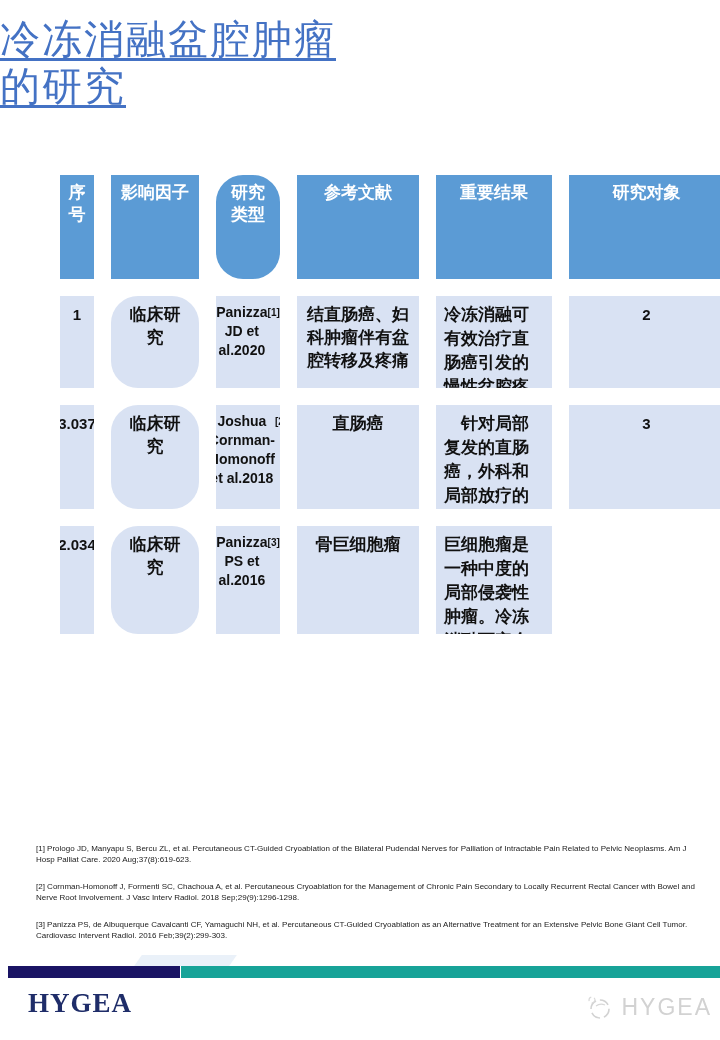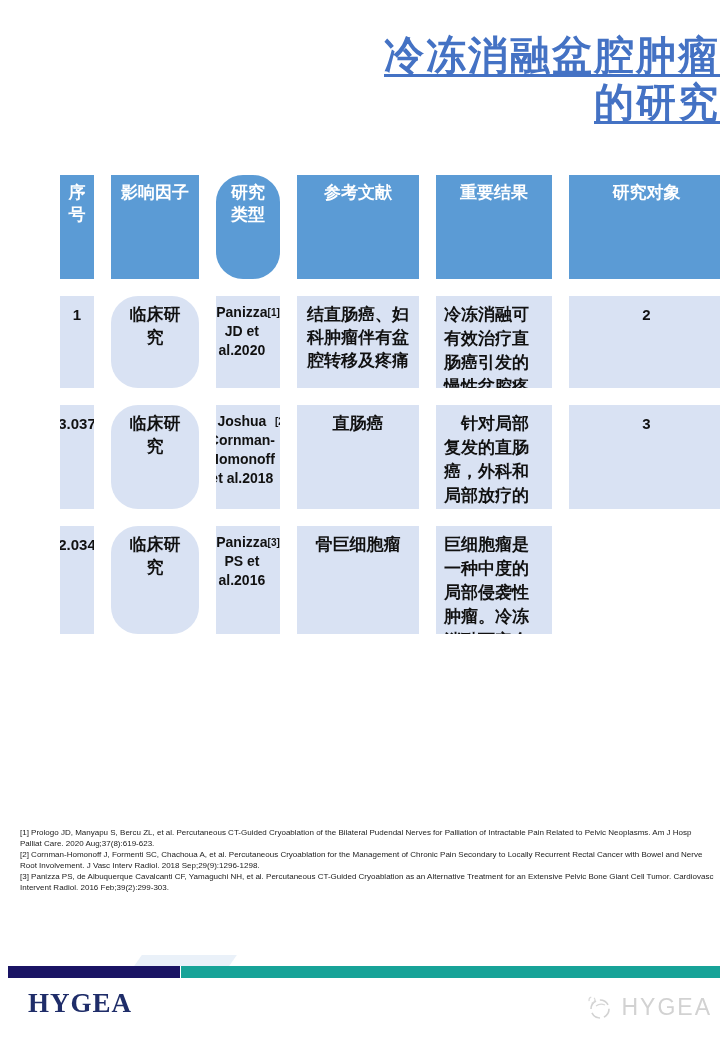--- a/index.html
+++ b/index.html
@@ -1,22 +1,22 @@
 <!DOCTYPE html>
 <html><head>
 <meta charset="utf-8">
 <style>
   * { margin: 0; padding: 0; box-sizing: border-box; }
   html, body { width: 720px; height: 1040px; background: #ffffff; overflow: hidden; }
   body { position: relative; font-family: "Liberation Sans", sans-serif; }
 
   
   .title {
-    position: absolute; top: 32px; left: 0; width: 720px;
-    text-align: right; color: #4472C4; font-weight: bold;
+    position: absolute; top: 16px; left: 0; width: 720px;
+    text-align: left; color: #4472C4; font-weight: normal;
     font-size: 40px; line-height: 47px; letter-spacing: 2px;
   }
   .title .tline {
     text-decoration: underline;
     text-decoration-thickness: 3px;
     text-underline-offset: 5px;
   }
 
   
   .study-table {
@@ -42,21 +42,21 @@
   .cell.ref    { font-size: 14px; line-height: 19px; padding-left: 6px; padding-right: 6px; }
   .cell.ref sup { font-size: 10px; }
   .cell.result { justify-content: flex-start; text-align: left; padding-left: 8px; padding-right: 8px; line-height: 24px; }
   .cell.subject { padding-left: 6px; padding-right: 6px; }
 
   
   .footnotes {
     position: absolute; top: 827px; left: 20px; width: 694px;
     font-size: 8px; line-height: 11px; color: #1a1a1a; font-weight: normal;
   }
-  .footnotes p { margin: 0; }
+  .footnotes p { margin: 16px; }
 
   
   .bar-highlight {
     position: absolute; top: 955px; left: 138px; width: 95px; height: 11px;
     background: #eaf1f9; transform: skewX(-35deg);
   }
   .bar-navy { position: absolute; top: 966px; left: 8px;  width: 172px; height: 12px; background: #1A1464; }
   .bar-teal { position: absolute; top: 966px; left: 181px; width: 539px; height: 12px; background: #17A398; }
 
   

